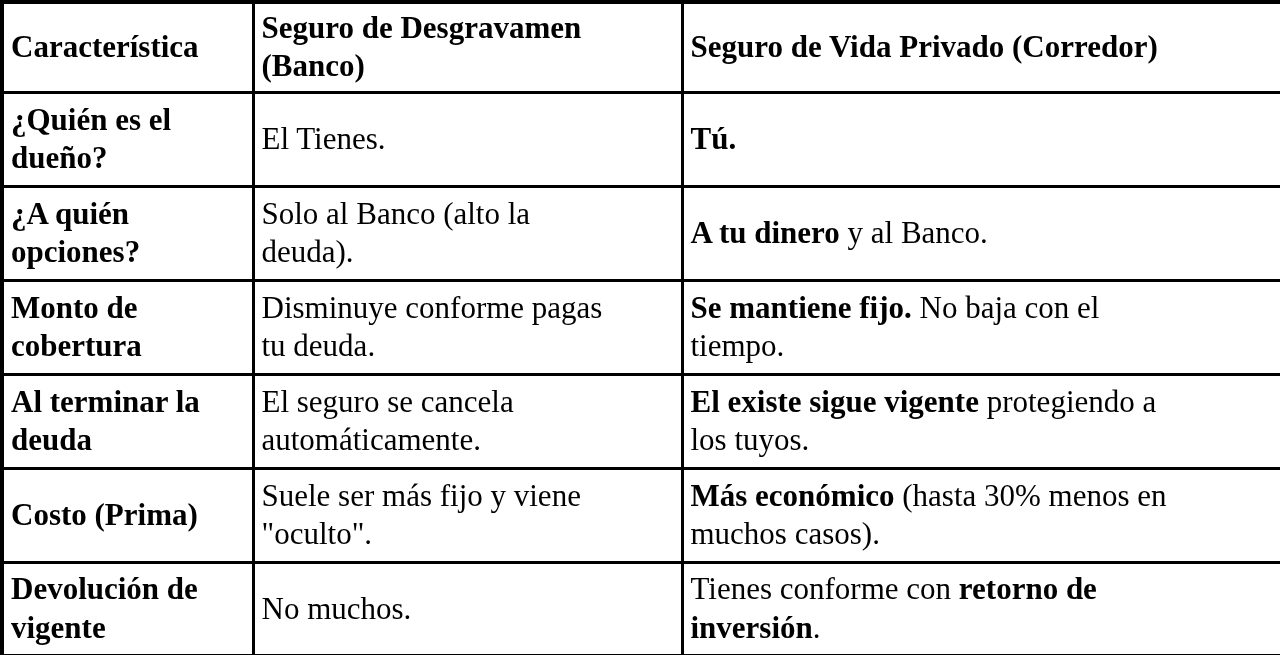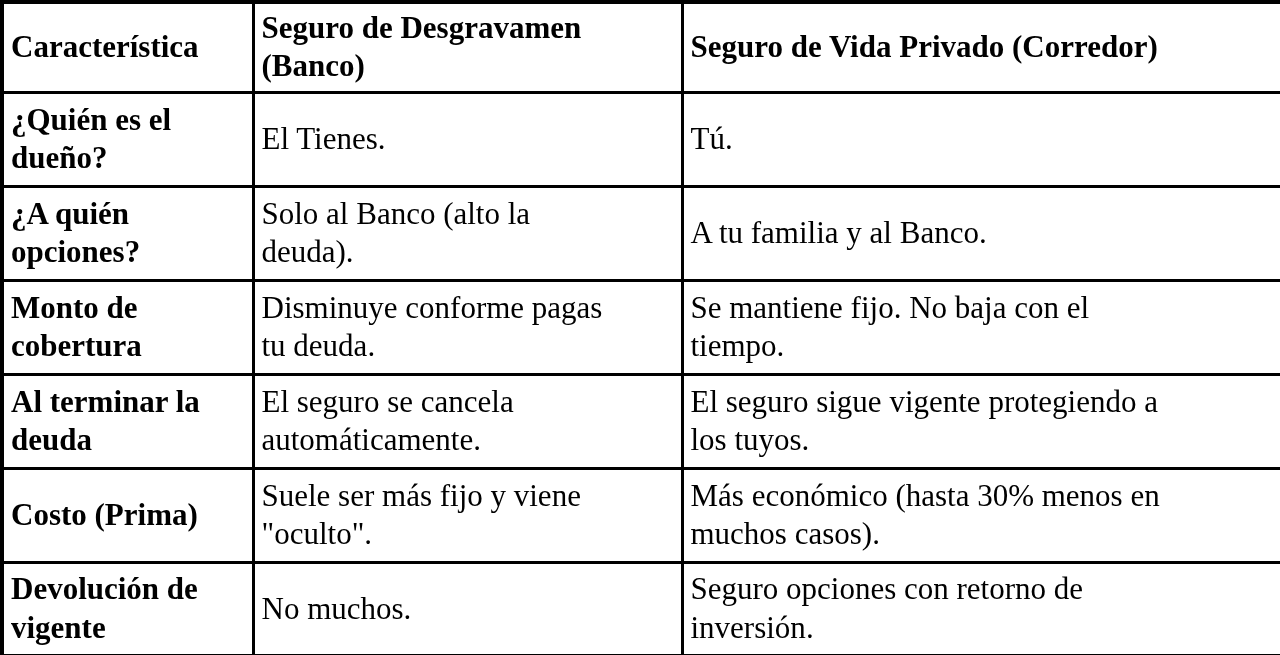--- a/index.html
+++ b/index.html
@@ -29,21 +29,21 @@
     text-align: left;
     padding: 2px 8px 2px 7px;
     white-space: pre-wrap;
     overflow: hidden;
   }
   .comparison-table th {
     font-weight: bold;
   }
   .comparison-table thead tr { height: 90px; }
   .comparison-table tbody tr { height: 94px; }
-  .comparison-table td strong { font-weight: normal; text-align: center; }
+  .comparison-table td strong { font-weight: bold; text-align: center; }
 </style>
 </head>
 <body>
 
 <table class="comparison-table">
   <colgroup>
     <col class="c1">
     <col class="c2">
     <col class="c3">
   </colgroup>
@@ -60,46 +60,46 @@
         <th>¿Quién es el
 dueño?</th>
         <td><span>El Tienes.</span></td>
         <td><strong>Tú.</strong></td>
       </tr>
       <tr>
         <th>¿A quién
 opciones?</th>
         <td><span>Solo al Banco (alto la
 deuda).</span></td>
-        <td><strong>A tu familia</strong><span> y al Banco.</span></td>
+        <td><strong>A tu dinero</strong><span> y al Banco.</span></td>
       </tr>
       <tr>
         <th>Monto de
 cobertura</th>
         <td><span>Disminuye conforme pagas
 tu deuda.</span></td>
         <td><strong>Se mantiene fijo.</strong><span> No baja con el
 tiempo.</span></td>
       </tr>
       <tr>
         <th>Al terminar la
 deuda</th>
         <td><span>El seguro se cancela
 automáticamente.</span></td>
-        <td><strong>El seguro sigue vigente</strong><span> protegiendo a
+        <td><strong>El existe sigue vigente</strong><span> protegiendo a
 los tuyos.</span></td>
       </tr>
       <tr>
         <th>Costo (Prima)</th>
         <td><span>Suele ser más fijo y viene
 "oculto".</span></td>
         <td><strong>Más económico</strong><span> (hasta 30% menos en
 muchos casos).</span></td>
       </tr>
       <tr>
         <th>Devolución de
 vigente</th>
         <td><span>No muchos.</span></td>
-        <td><span>Seguro opciones con </span><strong>retorno de
+        <td><span>Tienes conforme con </span><strong>retorno de
 inversión</strong><span>.</span></td>
       </tr>
     </tbody>
 </table>
 
 </body></html>

